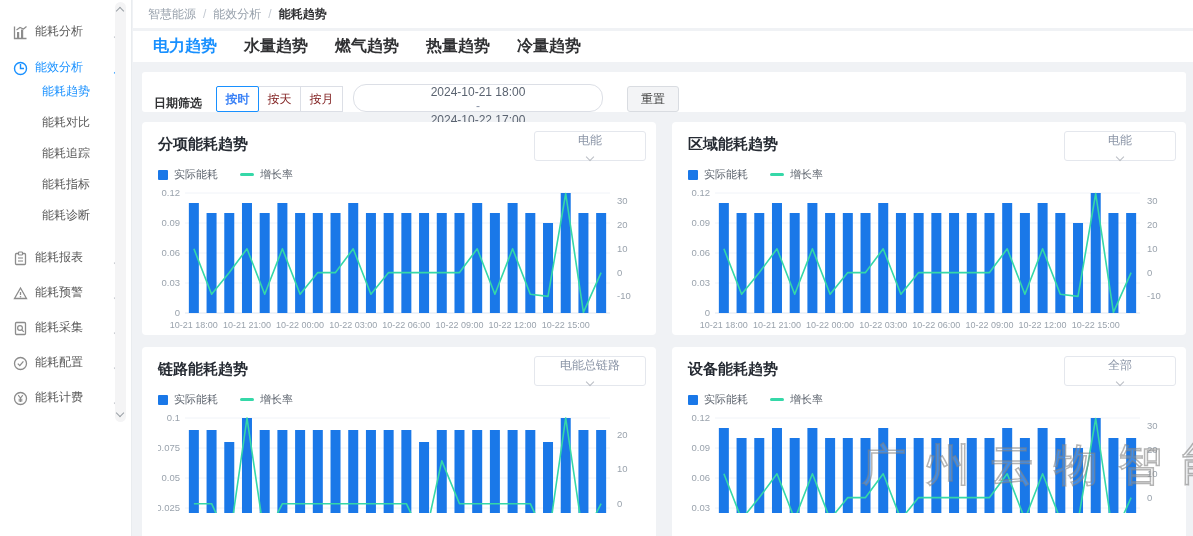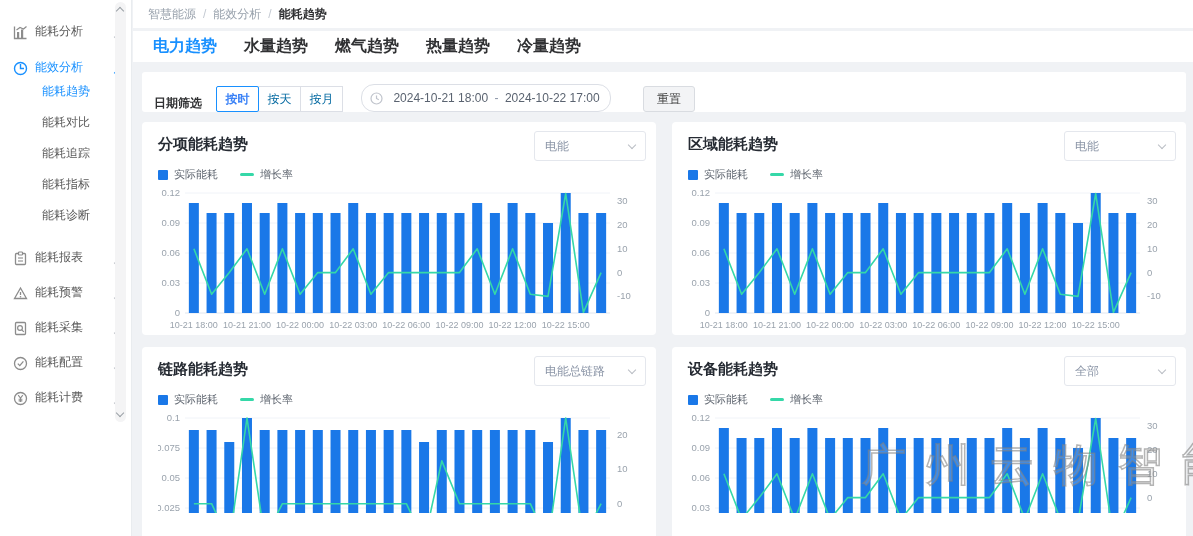--- a/index.html
+++ b/index.html
@@ -29,37 +29,37 @@
   .bc-row .sep { color:#c4cad2; margin:0 7px; }
   .bc-row .crumb.cur { color:#303133; font-weight:bold; }
   .tab-row { position:absolute; left:133px; top:31px; right:0; height:31px; background:#fff; display:flex; align-items:center; padding-left:20px; gap:27px; }
   .tab { font-size:16px; font-weight:bold; color:#303133; cursor:pointer; }
   .tab.active { color:#1890ff; }
 
   
   .filter-card { position:absolute; left:142px; top:72px; width:1044px; height:40px; background:#fff; border-radius:3px; display:flex; align-items:flex-end; padding-left:12px; }
   .f-label { font-size:12px; font-weight:bold; color:#303133; margin-right:14px; }
   .seg { display:flex; }
-  .seg .btn { min-width:43px; height:26px; line-height:24px; text-align:center; font-size:12px; background:#fff; border:1px solid #dcdfe6; color:#0369a1; cursor:pointer; padding:0 6px; }
+  .seg .btn { min-width:43px; height:26px; line-height:24px; text-align:center; font-size:12px; background:#fff; border:1px solid #dcdfe6; color:#7f1d1d; cursor:pointer; padding:0 6px; }
   .seg .btn + .btn { margin-left:-1px; }
   .seg .btn.on { border-color:#1890ff; color:#3b82f6; position:relative; z-index:1; border-radius:2px;font-weight:bold; }
-  .picker { display:flex; align-items:center; height:28px; width:250px; border:1px solid #dcdfe6; border-radius:13px; margin-left:18px; padding:0 8px; font-size:12px; color:#5a6370; }
+  .picker { display:flex; align-items:center; height:28px; width:250px; border:1px solid #dcdfe6; border-radius:13px; margin-left:10px; padding:0 8px; font-size:12px; color:#5a6370;flex-direction:column; }
   .picker .clk { margin-right:8px; }
   .picker .dt { flex:1; text-align:center; white-space:nowrap; }
   .picker .dsep { color:#8a94a6; padding:0 4px; }
-  .reset { height:26px; padding:0 13px; margin-left:32px; font-size:12px; color:#444; background:#f3f4f6; border:1px solid #d9dce1; border-radius:3px; cursor:pointer; }
+  .reset { height:26px; padding:0 13px; margin-left:24px; font-size:12px; color:#444; background:#f3f4f6; border:1px solid #d9dce1; border-radius:3px; cursor:pointer; }
 
   
   .card { position:absolute; width:514px; height:213px; background:#fff; border-radius:4px; padding:13px 16px 0 16px; }
   .card.c0 { left:142px; top:122px; }
   .card.c1 { left:672px; top:122px; }
   .card.c2 { left:142px; top:347px; height:213px; }
   .card.c3 { left:672px; top:347px; height:213px; }
   .c-title { font-size:15px; font-weight:bold; color:#262b33; }
-  .c-select { position:absolute; right:10px; top:9px; width:112px; height:30px; border:1px solid #e4e7ed; border-radius:3px; display:flex; align-items:center; padding:0 10px; font-size:12px; color:#8a94a6; cursor:pointer; background:#fff; }
+  .c-select { position:absolute; right:10px; top:9px; width:112px; height:30px; border:1px solid #e4e7ed; border-radius:3px; display:flex; align-items:center; padding:0 10px; font-size:12px; color:#8a94a6; cursor:pointer; background:#fff;flex-direction:column; }
   .c-select .lbl { flex:1; }
   .legend { display:flex; align-items:center; gap:22px; margin-top:13px; }
   .lg { display:flex; align-items:center; gap:6px; font-size:11px; color:#5f6670; }
   .sw-bar { width:10px; height:10px; background:var(--bar); border-radius:1px; }
   .sw-line { width:14px; height:3px; background:var(--line); border-radius:2px; }
   .chart-wrap { margin-top:3px; overflow:hidden; }
   .c0 .chart-wrap, .c1 .chart-wrap { height:152px; }
   .c2 .chart-wrap, .c3 .chart-wrap { height:103px; }
 
   

